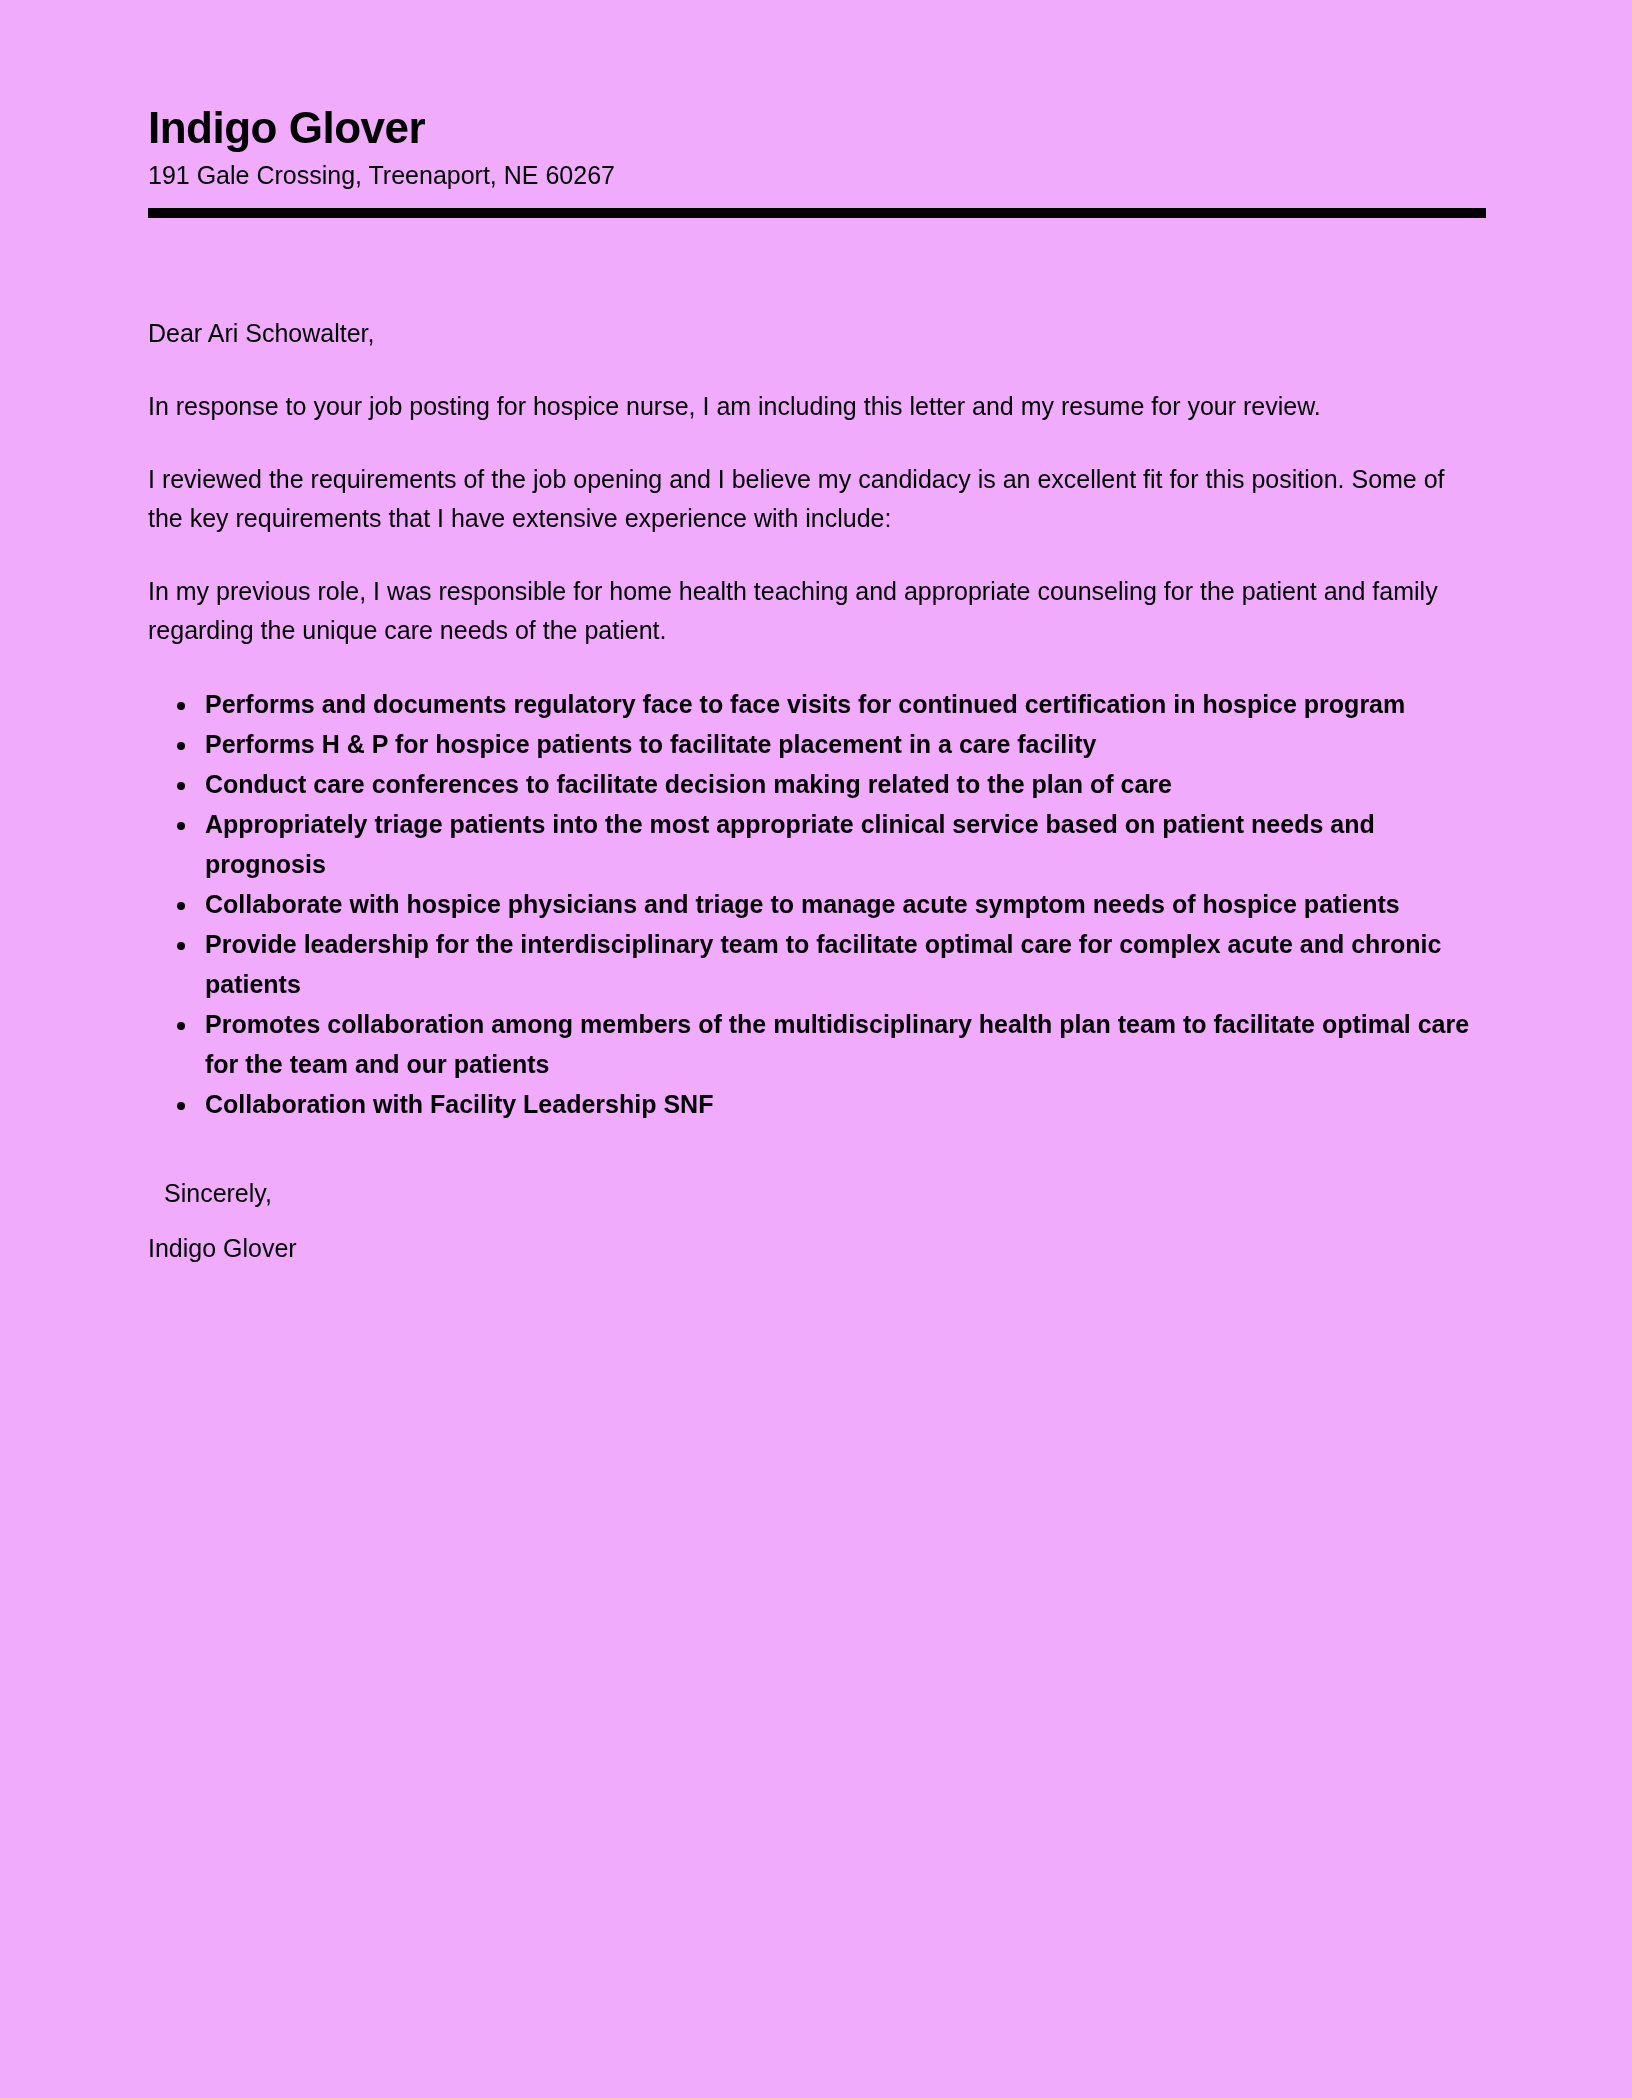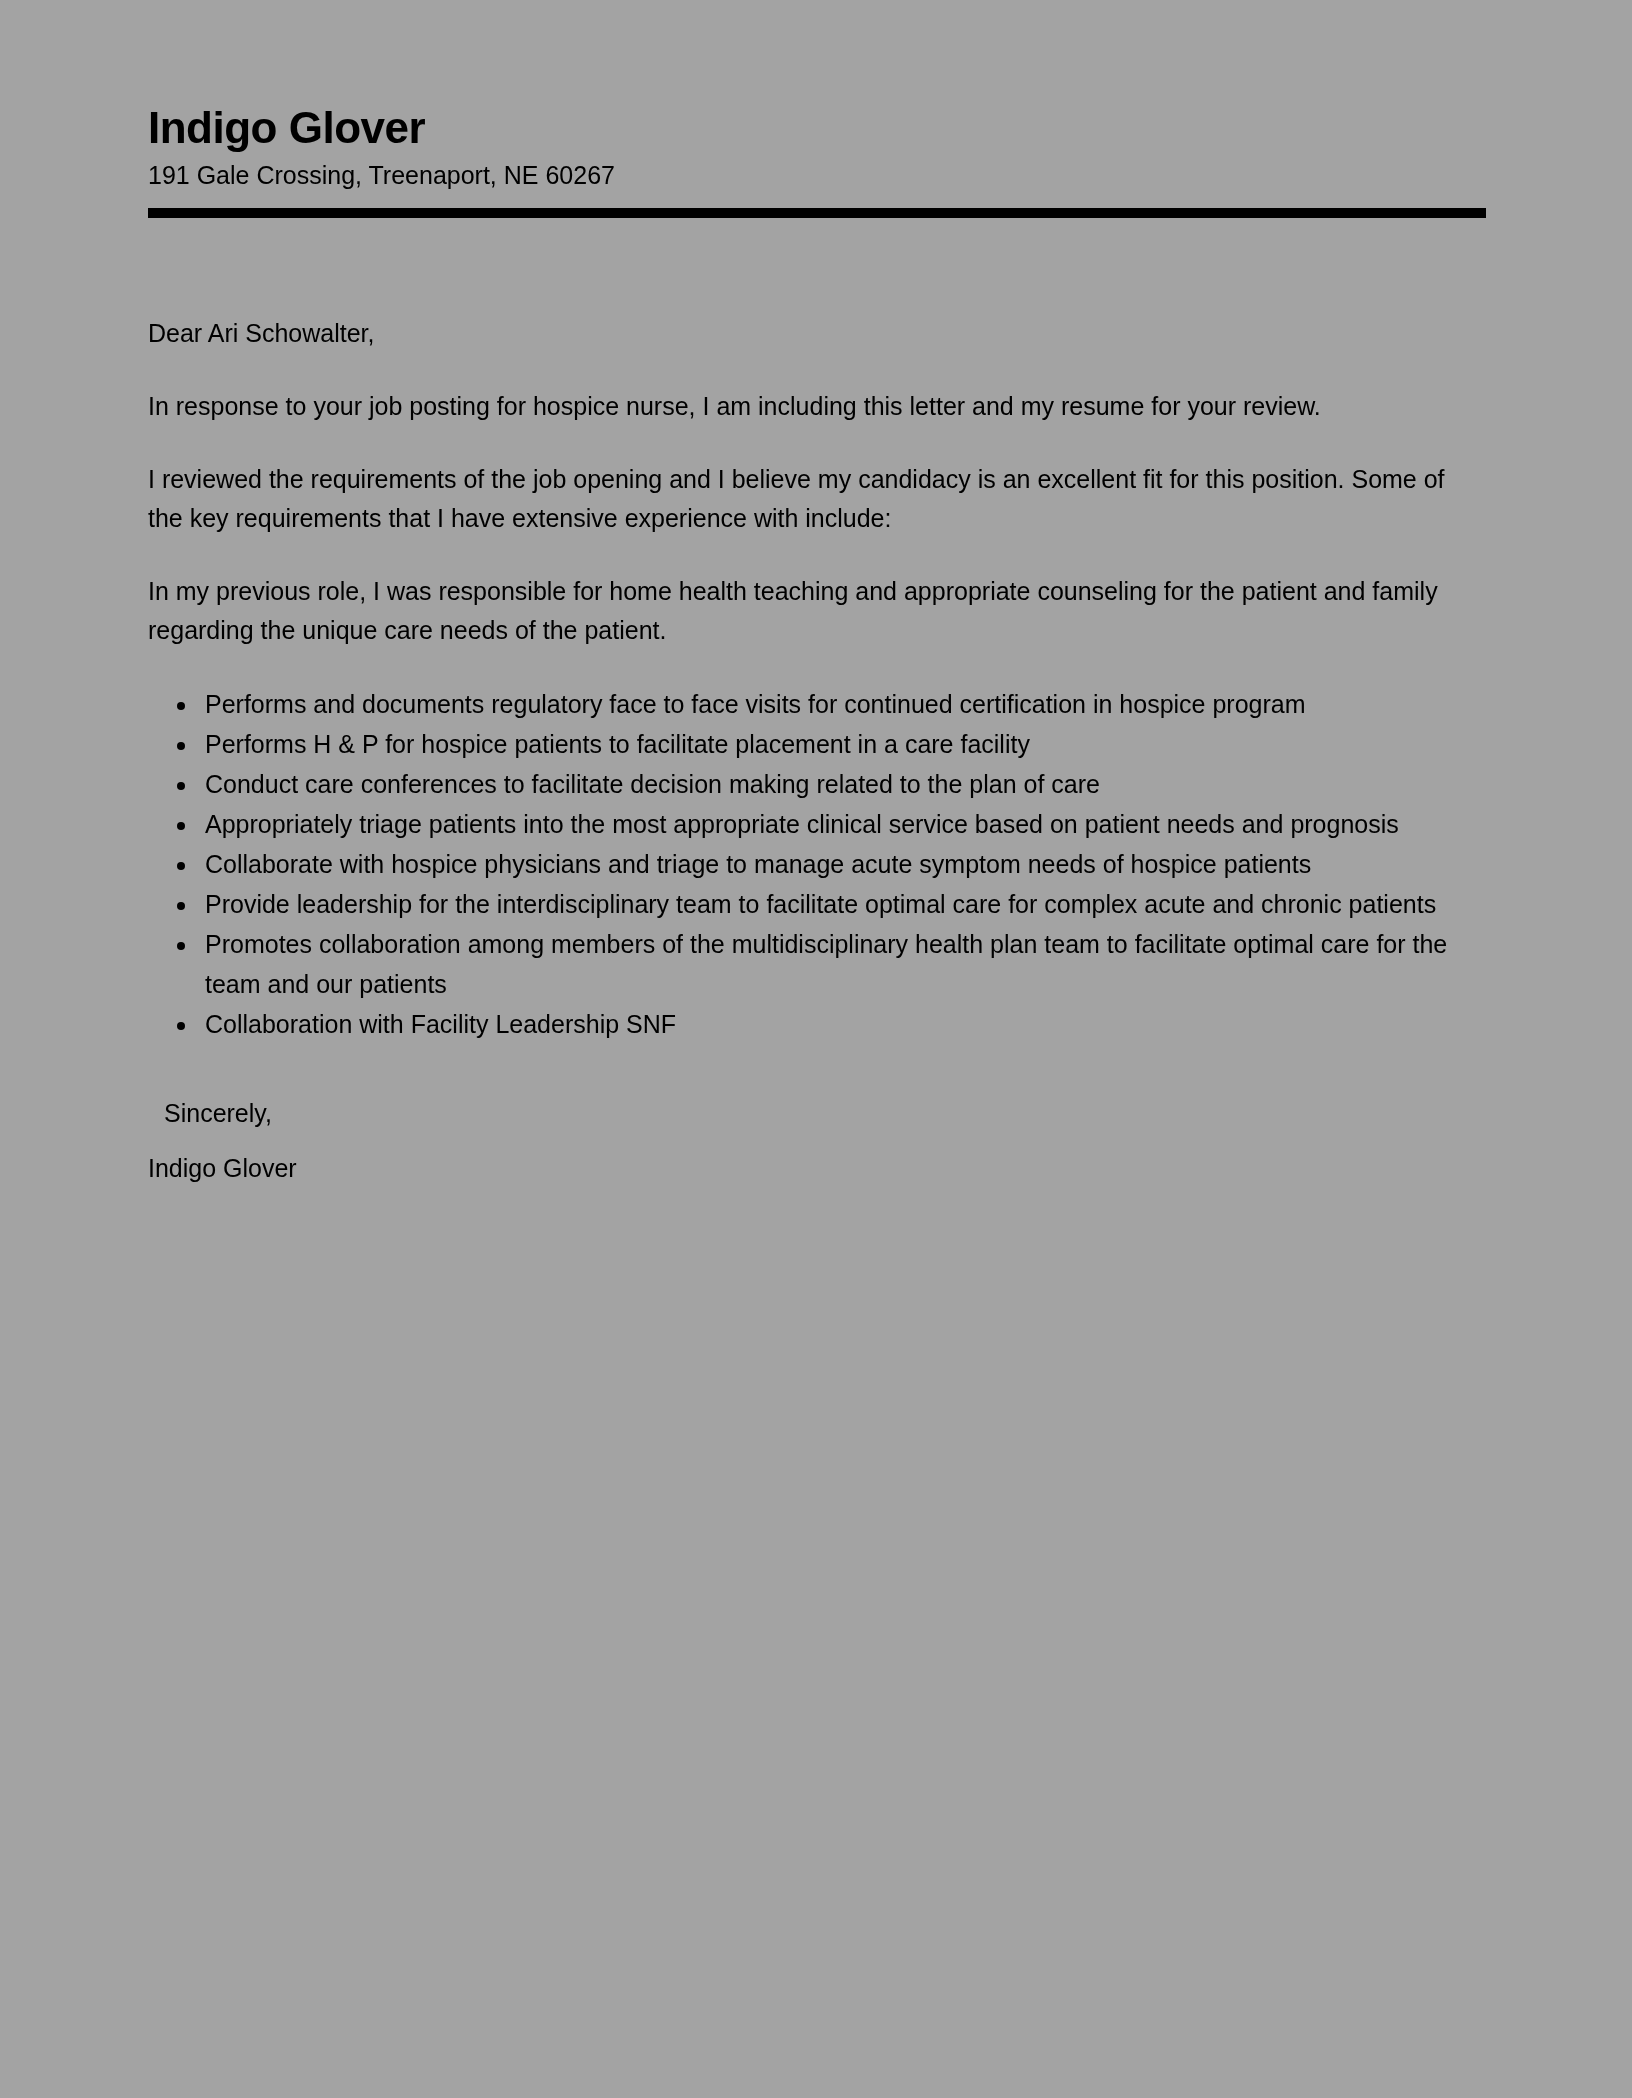--- a/index.html
+++ b/index.html
@@ -5,21 +5,21 @@
   * { box-sizing: border-box; }
   html, body {
     margin: 0;
     padding: 0;
     background: #ffffff;
   }
   .page {
     position: relative;
     width: 1632px;
     height: 2098px;
-    background: #a3a3a3;
+    background: #f0abfc;
     color: #000000;
     font-family: "Liberation Sans", sans-serif;
     font-size: 25px;
     line-height: 39px;
     padding: 102px 146px 0 148px;
     overflow: hidden;
   }
   .sender-name {
     font-size: 44px;
     line-height: 52px;
@@ -41,20 +41,21 @@
   .salutation {
     margin: 96px 0 34px 0;
     font-weight: normal;
   }
   p { margin: 0 0 34px 0; }
   .bold { font-weight: bold; }
   ul.req-list {
     margin: 4px 0 50px 0;
     padding: 0 0 0 51px;
     list-style: disc outside;
+    font-weight: bold;
   }
   ul.req-list li {
     line-height: 40px;
     padding-left: 6px;
   }
   .signoff  { margin: 16px; }
   .signature { margin: 0; }
 </style>
 </head>
 <body>

